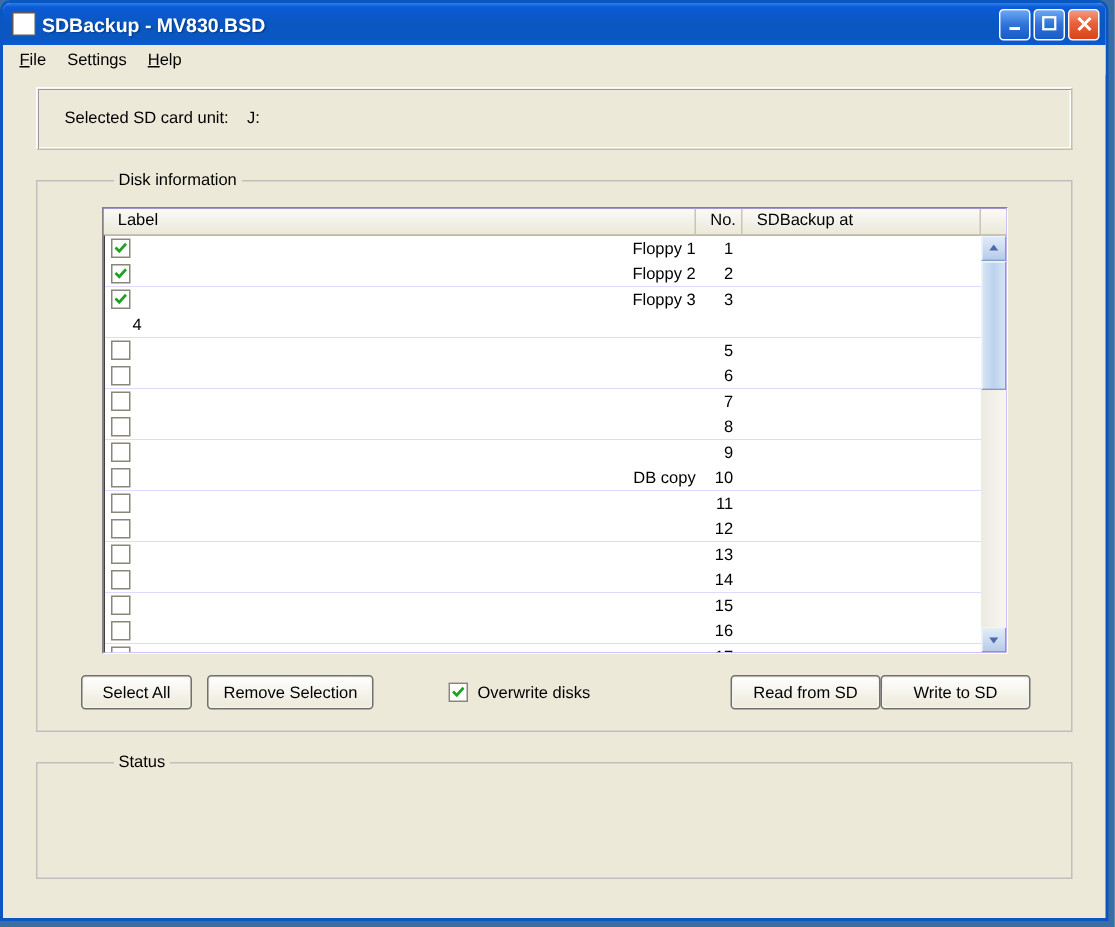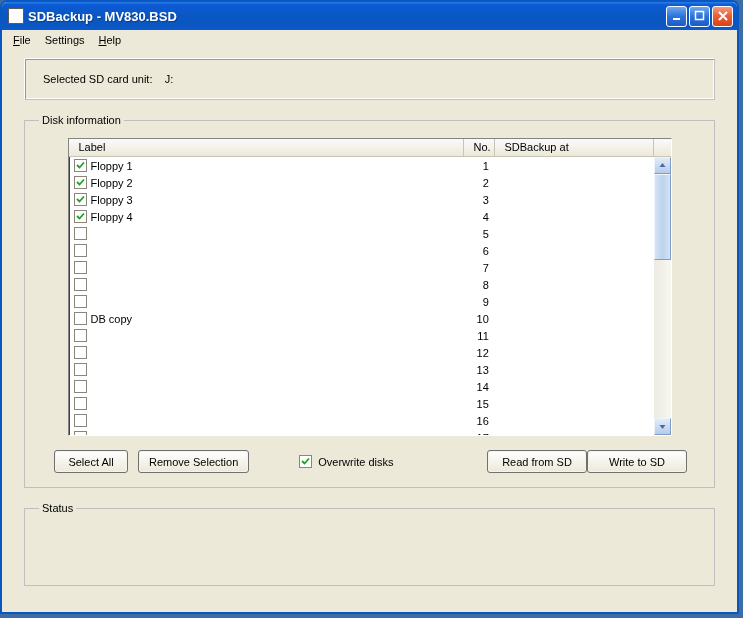--- a/index.html
+++ b/index.html
@@ -106,20 +106,21 @@
   }
   fieldset {
     border: 1px solid #bfbfbf;
     background:#ece9d8;
     margin:0;
     padding: 12px 14px 14px 14px;
   }
   fieldset > legend {
     padding: 0 3px;
     font-size:11px;
+    margin-left:37px;
   }
   
   .table-wrap {
     width: 604px;
     height: 298px;
     border: 1px solid;
     border-color: #848484 #fff #fff #848484;
     box-shadow: inset 1px 1px 0 #404040;
     background:#8b5cf6;
     margin: 0 auto;
@@ -157,21 +158,21 @@
     right:17px;
     bottom:0;
     overflow:hidden;
   }
   .row {
     display:flex;
     height:17px;
     align-items:center;
     background:#fff;
   }
-  .cell { box-sizing:border-box; }
+  .cell { box-sizing:border-box;justify-content:space-between; }
   .cell.label-cell {
     width:395px;
     padding-left:4px;
     display:flex;
     align-items:center;
     gap:2px;
   }
   .cell.no-cell {
     width:31px;
     text-align:right;
@@ -346,28 +347,20 @@
                     <svg viewBox="0 0 9 9">
                       <path d="M1 4 L3.5 6.5 L8 1.5" stroke="#21a121" stroke-width="1.8" fill="none"></path>
                     </svg>
                   </span>
                   <span>Floppy 3</span>
                 </div>
                 <div class="cell no-cell">3</div>
                 <div class="cell changed-cell"></div>
               </div>
               <div class="row">
-                <div class="cell label-cell">
-                  <span class="chk">
-                    <svg viewBox="0 0 9 9">
-                      <path d="M1 4 L3.5 6.5 L8 1.5" stroke="#21a121" stroke-width="1.8" fill="none"></path>
-                    </svg>
-                  </span>
-                  <span>Floppy 4</span>
-                </div>
                 <div class="cell no-cell">4</div>
                 <div class="cell changed-cell"></div>
               </div>
               <div class="row">
                 <div class="cell label-cell">
                   <span class="chk"></span>
                   <span></span>
                 </div>
                 <div class="cell no-cell">5</div>
                 <div class="cell changed-cell"></div>

